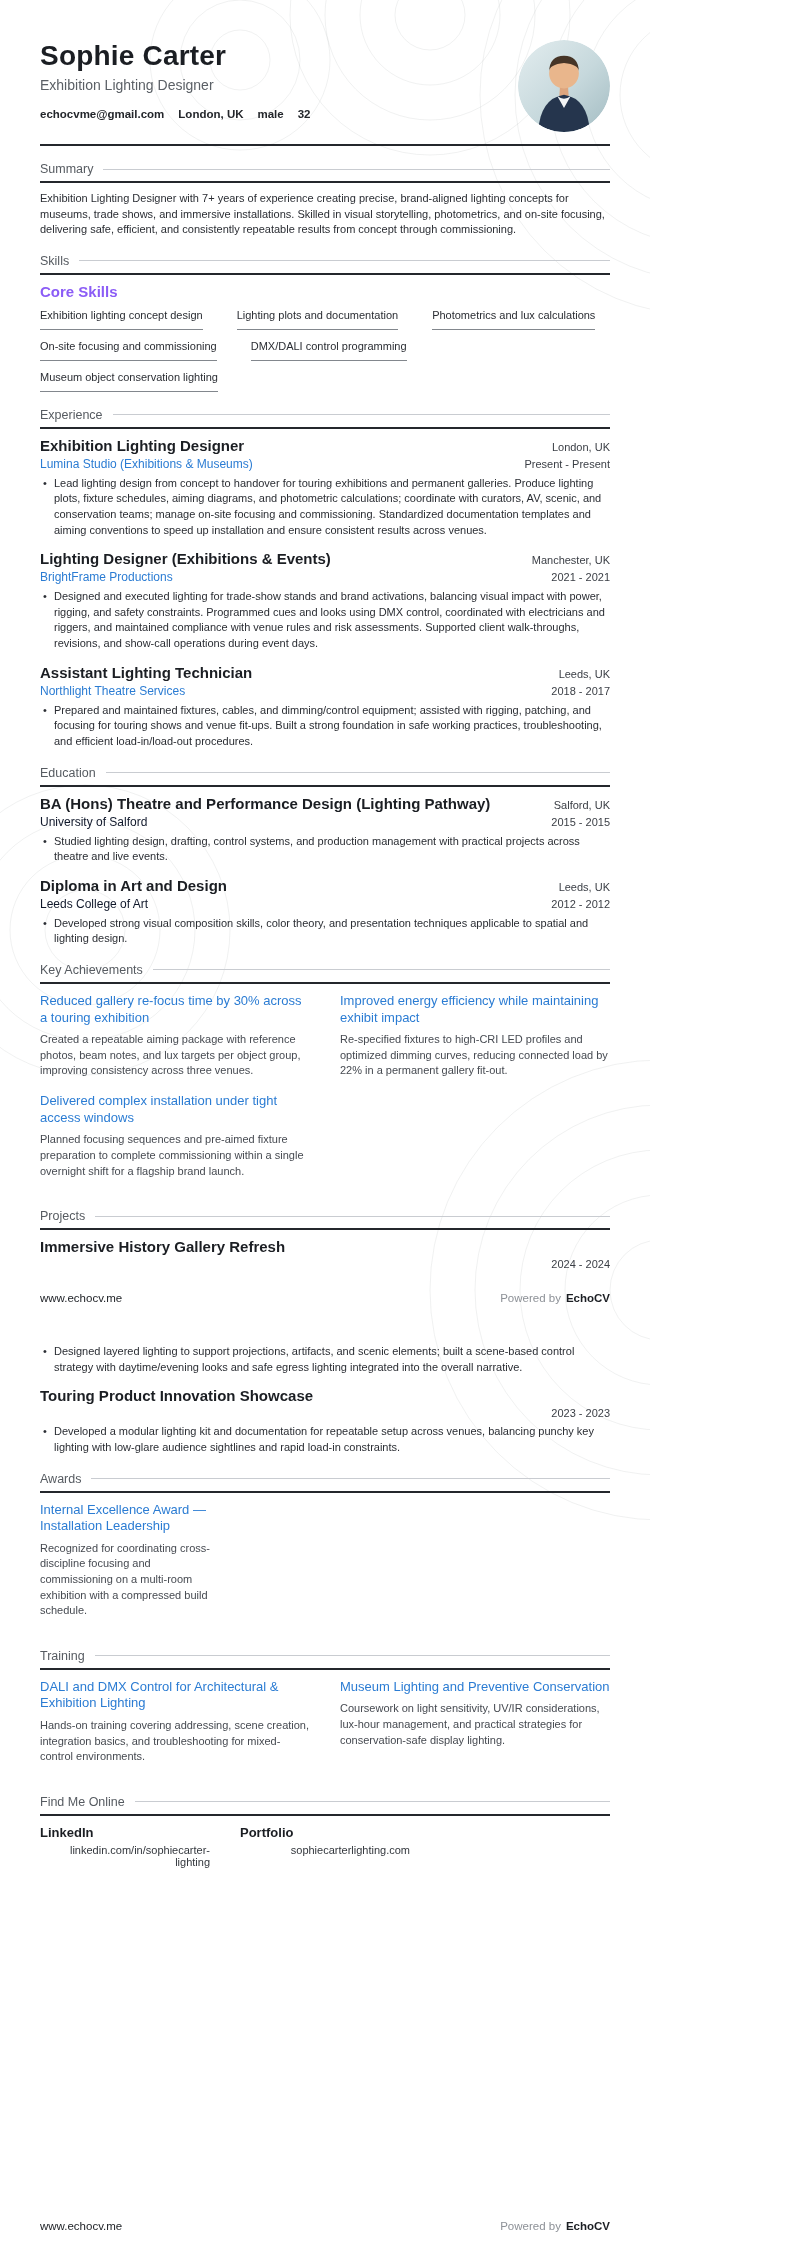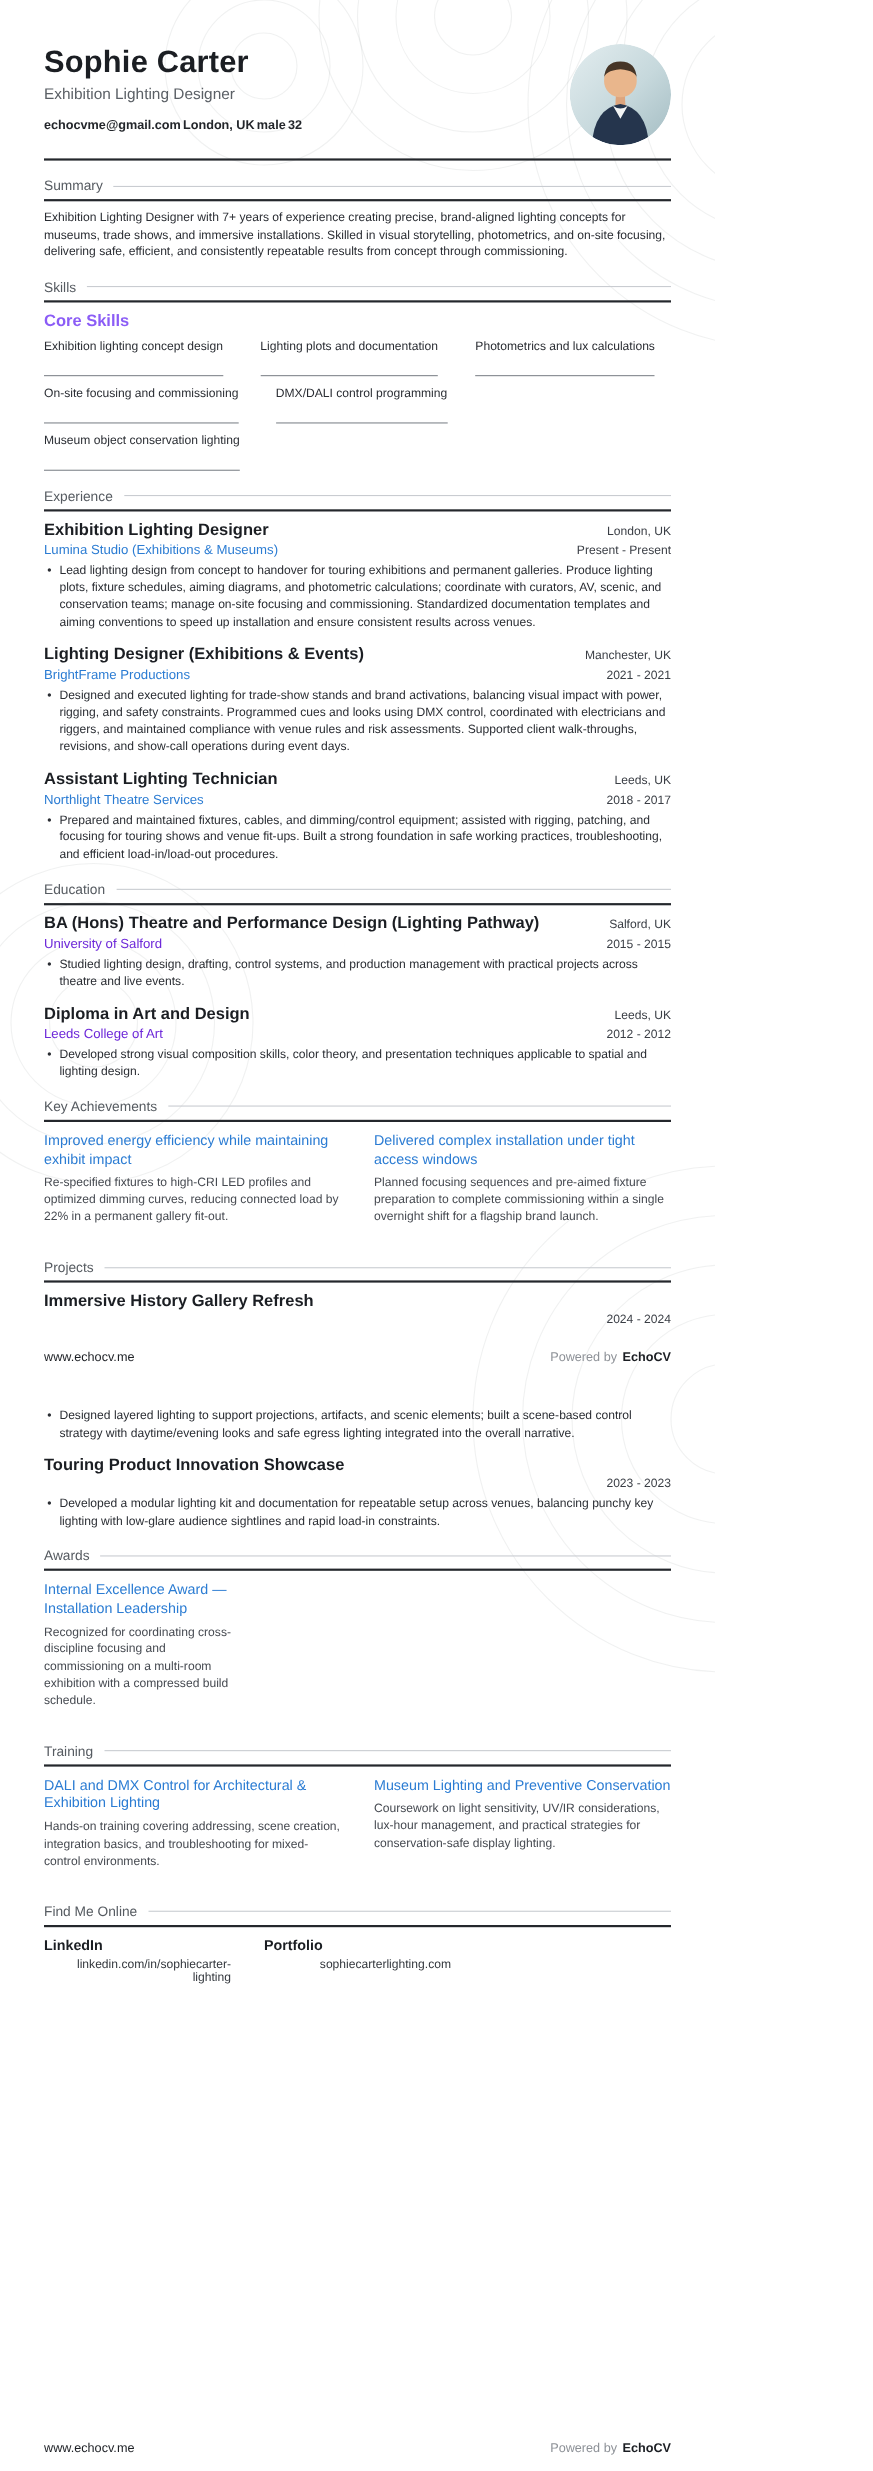--- a/index.html
+++ b/index.html
@@ -6,48 +6,48 @@
   html,body { background:#ffffff; }
   body { font-family:"Liberation Sans","DejaVu Sans",sans-serif; color:#1b1e23; }
   .page { position:relative; width:650px; height:2246px; background:#ffffff; overflow:hidden; }
   .bg-circles { position:absolute; inset:0; width:794px; height:2246px; pointer-events:none; z-index:0; }
   .content { position:relative; z-index:1; padding:40px 40px 0 40px; }
 
   
   .header { display:flex; justify-content:space-between; align-items:flex-start; }
   .name { font-size:28px; font-weight:bold; color:#1b1e23; letter-spacing:.2px; }
   .role { font-size:14px; color:#5b6066; margin-top:5px; }
-  .contact { display:flex; gap:2px; margin-top:15px; font-size:11.5px; font-weight:bold; color:#23262b; }
+  .contact { display:flex; gap:14px; margin-top:15px; font-size:11.5px; font-weight:bold; color:#23262b; }
   .avatar { width:92px; height:92px; border-radius:50%; overflow:hidden; flex:0 0 auto; }
   .avatar svg { display:block; width:92px; height:92px; }
   .header-rule { border-top:2px solid #24272c; margin-top:12px; }
 
   
   .sec { margin-top:16px; }
   .sec-head { display:flex; align-items:center; gap:10px; }
   .sec-title { font-size:12.5px; color:#565b61; white-space:nowrap; }
   .sec-head::after { content:""; flex:1; border-top:1px solid #c9ccd1; }
   .sec-rule { border-top:2px solid #24272c; margin-top:5px; }
 
   .body-text { margin-top:8px; font-size:11px; line-height:1.42; color:#2a2d33; }
 
   
   .group-title { margin-top:8px; font-size:15px; font-weight:bold; color:#8b5cf6; }
   .skills { display:flex; flex-wrap:wrap; column-gap:34px; row-gap:10px; margin-top:9px; }
-  .skill { font-size:11px; color:#2a2d33; padding-bottom:20px; border-bottom:1.5px solid #82878d; }
+  .skill { font-size:11px; color:#2a2d33; padding-bottom:8px; border-bottom:1.5px solid #82878d; }
 
   
   .entry { margin-top:12px; }
   .entry.tight { margin-top:8px; }
   .erow { display:flex; justify-content:space-between; align-items:baseline; }
   .erow-right { justify-content:flex-end; margin-top:3px; }
   .etitle { font-size:15px; font-weight:bold; color:#1b1e23; }
   .emeta { font-size:11px; color:#3a3e45; white-space:nowrap; padding-left:12px; }
   .ecompany { font-size:12px; color:#2b7cd3; margin-top:3px; text-decoration:none; cursor:pointer; }
-  .eschool { font-size:12px; color:#6d28d9; margin-top:3px; }
+  .eschool { font-size:12px; color:#0f172a; margin-top:3px; }
   .bullet { margin-top:5px; font-size:11px; line-height:1.42; color:#2a2d33; padding-left:14px; position:relative; }
   .bullet::before { content:"\2022"; position:absolute; left:3px; top:0; }
 
   
   .grid2 { display:grid; grid-template-columns:1fr 1fr; column-gap:30px; margin-top:9px; }
   .grid3 { display:grid; grid-template-columns:1fr 1fr 1fr; column-gap:30px; margin-top:9px; }
   .card { margin-bottom:14px; }
   .bluetitle { font-size:13px; line-height:1.28; font-weight:normal; color:#2b7cd3; }
   .subbody { margin-top:6px; font-size:11px; line-height:1.42; color:#464a51; }
   .fm-label { font-size:13px; font-weight:bold; color:#1b1e23; }
@@ -245,20 +245,24 @@
       </article>
     </section>
 
     <section class="sec">
       <div class="sec-head">
         <span class="sec-title">Key Achievements</span>
       </div>
       <div class="sec-rule"></div>
       <div class="grid2">
         <div class="card">
+          <h3 class="bluetitle">Reduced gallery re-focus time by 30% across a touring exhibition</h3>
+          <p class="subbody">Created a repeatable aiming package with reference photos, beam notes, and lux targets per object group, improving consistency across three venues.</p>
+        </div>
+        <div class="card">
           <h3 class="bluetitle">Improved energy efficiency while maintaining exhibit impact</h3>
           <p class="subbody">Re-specified fixtures to high-CRI LED profiles and optimized dimming curves, reducing connected load by 22% in a permanent gallery fit-out.</p>
         </div>
         <div class="card">
           <h3 class="bluetitle">Delivered complex installation under tight access windows</h3>
           <p class="subbody">Planned focusing sequences and pre-aimed fixture preparation to complete commissioning within a single overnight shift for a flagship brand launch.</p>
         </div>
       </div>
     </section>
 

